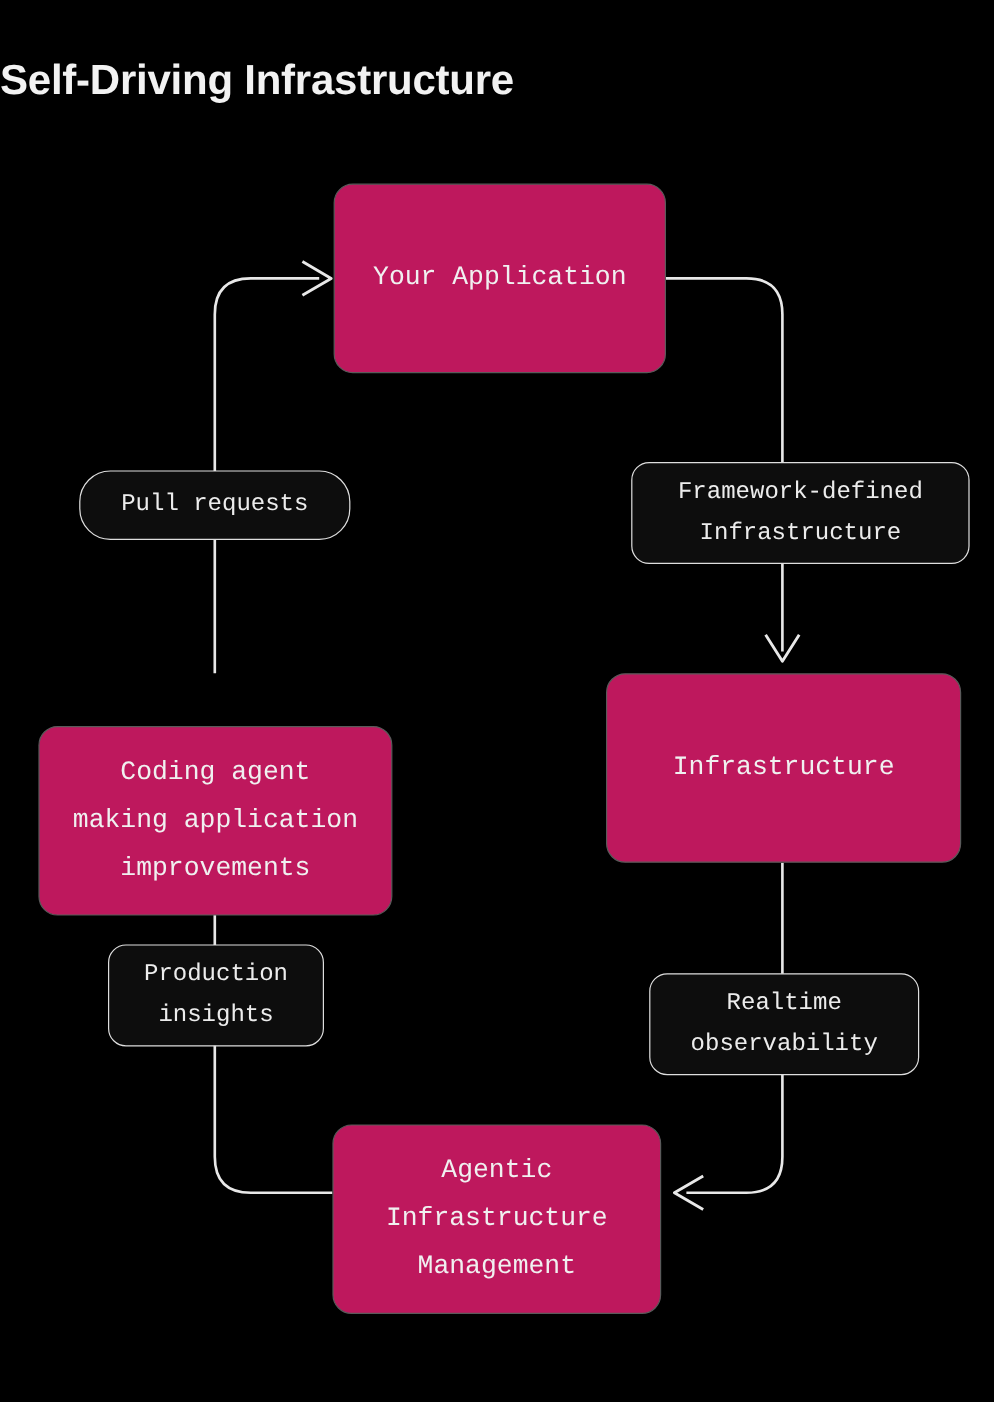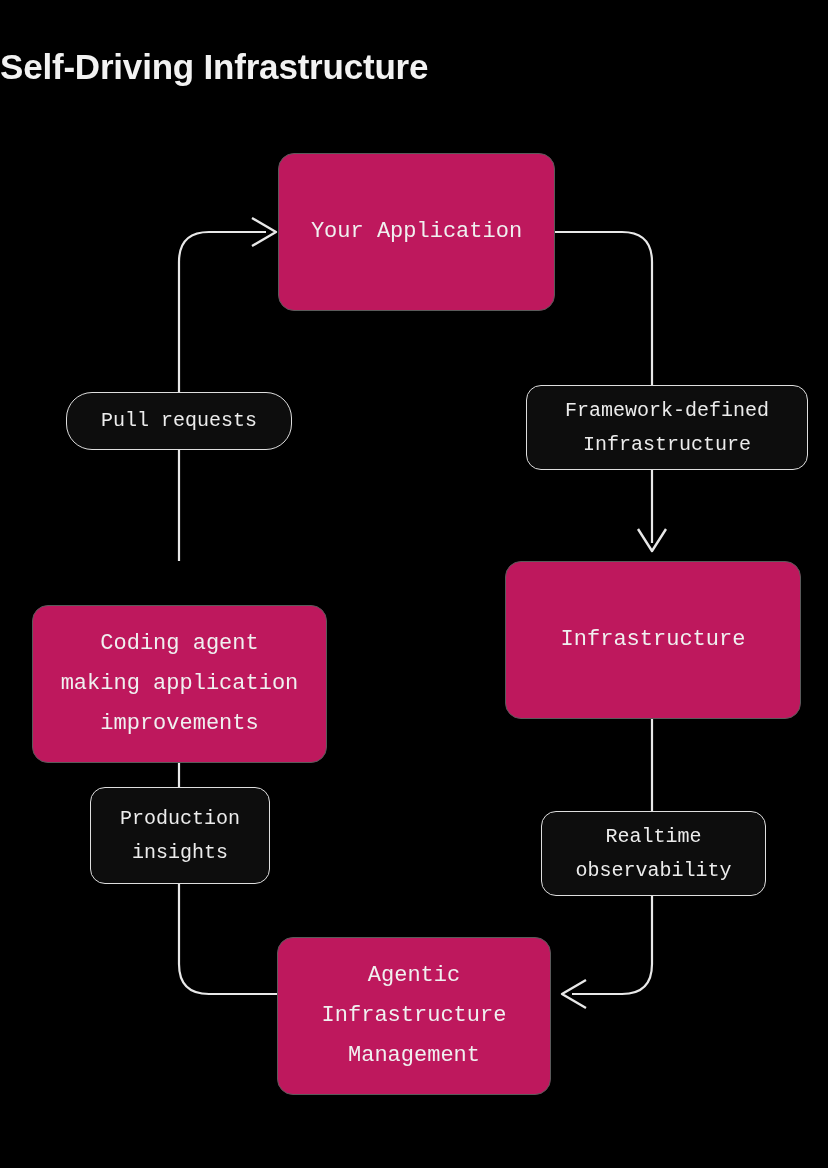--- a/index.html
+++ b/index.html
@@ -74,21 +74,21 @@
     font-size: 20px;
     line-height: 34px;
     z-index: 4;
   }
   .edge-label .label-text { display: block; width: 100%; white-space: pre-line; }
   .edge-label.pill { border-radius: 26px; }
   .edge-label.boxy { border-radius: 15px; }
 
   #label-pull-requests    { left: 66px;  top: 392px; width: 226px; height: 58px; }
   #label-framework        { left: 512px; top: 385px; width: 282px; height: 85px; margin-left: 14px; }
-  #label-production       { left: 90px;  top: 787px; width: 180px; height: 97px; }
+  #label-production       { left: 90px;  top: 787px; width: 180px; height: 85px; }
   #label-observability    { left: 541px; top: 811px; width: 225px; height: 85px; }
 </style>
 </head>
 <body>
 
 <div id="diagram-title">Self-Driving Infrastructure</div>
 
 <svg id="edge-layer" viewBox="0 0 828 1168" xmlns="http://www.w3.org/2000/svg">
   <g fill="none" stroke="#e8e8e8" stroke-width="2.2" stroke-linecap="butt" stroke-linejoin="round">
 

